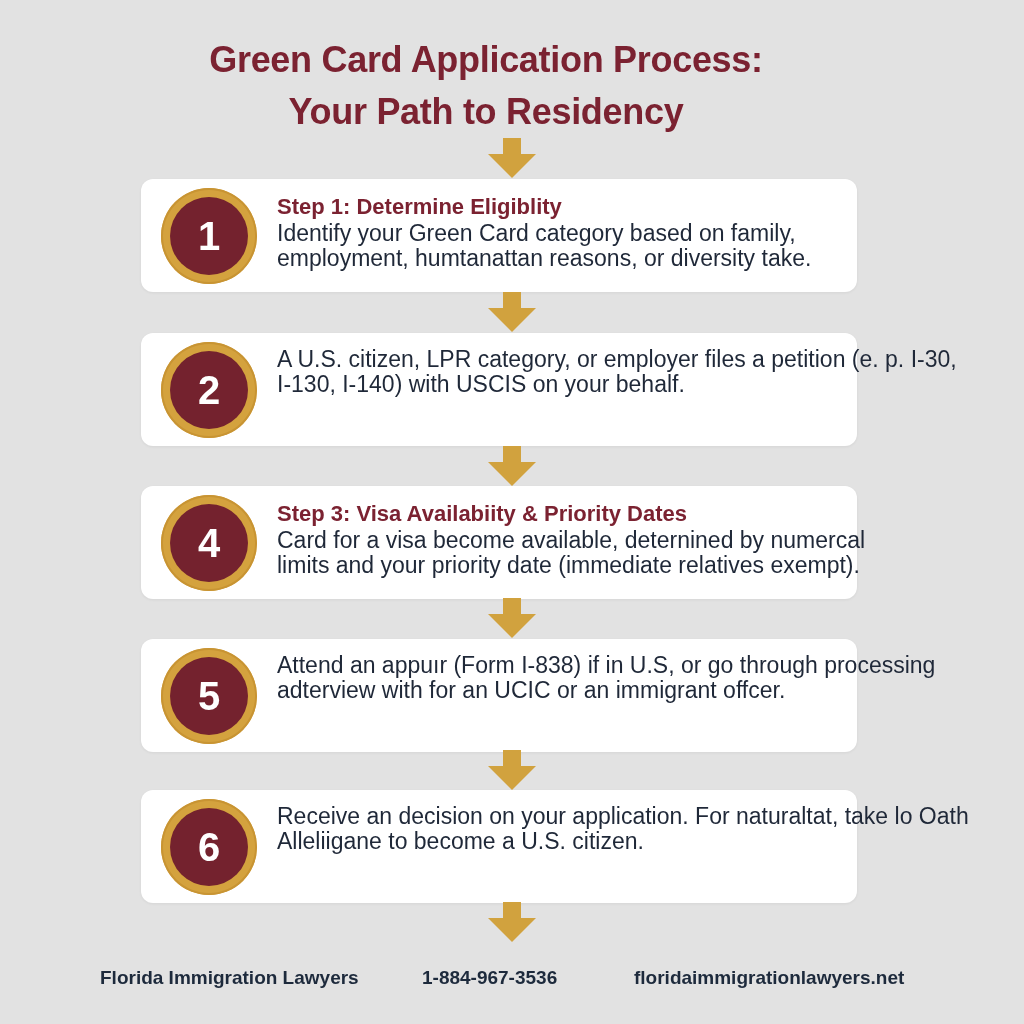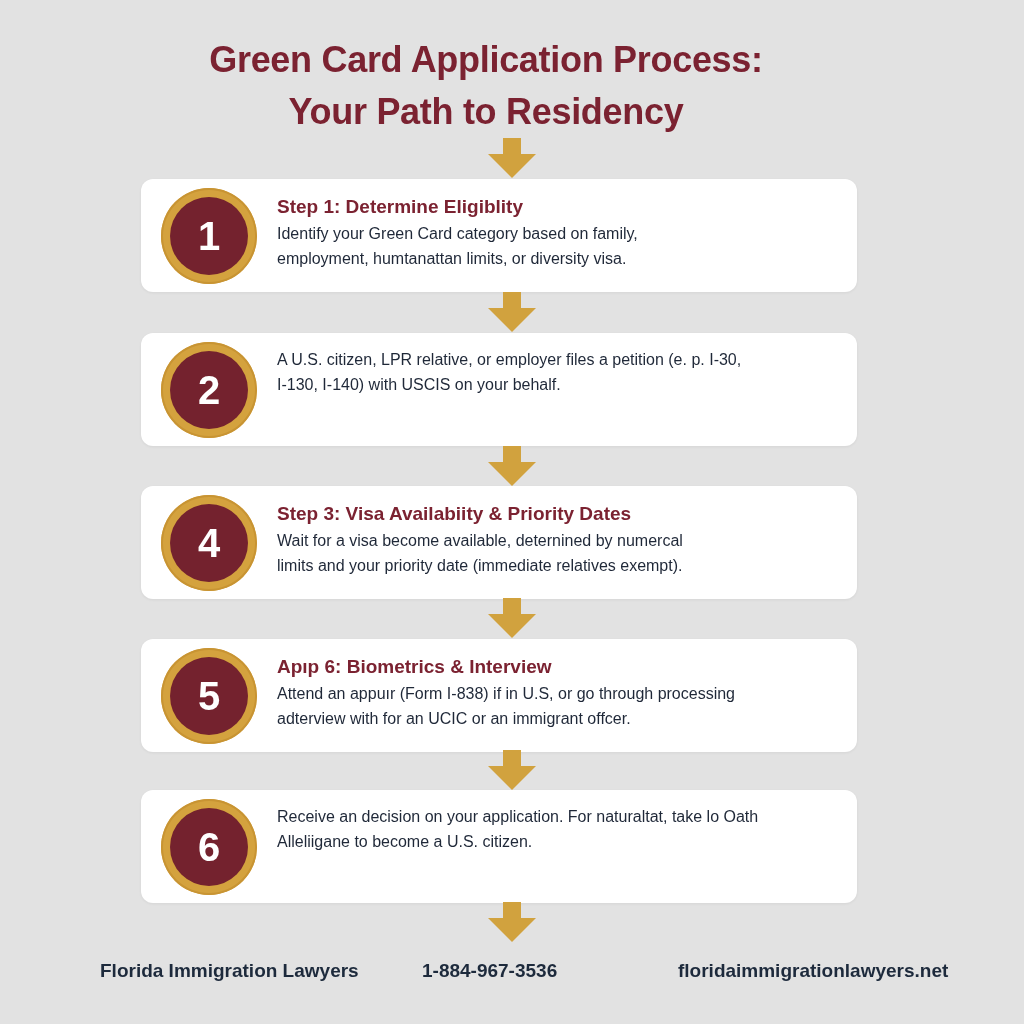--- a/index.html
+++ b/index.html
@@ -52,37 +52,37 @@
       line-height: 78px;
       text-align: center;
     }
     .step-text {
       position: absolute;
       left: 136px; top: 14px; right: 8px;
     }
     .step-title {
       color: #7b2231;
       font-weight: bold;
-      font-size: 19px;
+      font-size: 22px;
       line-height: 28px;
       white-space: nowrap;
     }
     .step-desc {
       color: #1f2838;
-      font-size: 16px;
+      font-size: 23px;
       line-height: 25px;
       white-space: nowrap;
     }
     .footer {
       position: absolute; top: 960px; left: 0; width: 1024px; height: 30px;
       color: #1d2a3c;
       font-weight: bold;
       font-size: 19px;
     }
-    .footer span { position: absolute; top: 0; white-space: nowrap; }
+    .footer span { position: absolute; top: 7px; white-space: nowrap; }
   </style>
 </head>
 <body>
 
 <div class="title">
   <div>Green Card Application Process:</div>
   <div>Your Path to Residency</div>
 </div>
 
 <div class="arrow" style="left:486px; top:138px;">
@@ -91,69 +91,68 @@
     </svg>
 </div>
 
 <div class="card" style="top:179px;">
   <div class="badge">
     <div class="badge-inner">1</div>
   </div>
   <div class="step-text">
     <div class="step-title">Step 1: Determine Eligiblity</div>
     <div class="step-desc">Identify your Green Card category based on family,</div>
-    <div class="step-desc">employment, humtanattan limits, or diversity visa.</div>
+    <div class="step-desc">employment, humtanattan reasons, or diversity take.</div>
   </div>
 </div>
 
 <div class="arrow" style="left:486px; top:292px;">
   <svg width="52" height="40" viewBox="0 0 52 40">
       <polygon points="17,0 35,0 35,16 50,16 26,40 2,16 17,16" fill="#d1a23e"></polygon>
     </svg>
 </div>
 
 <div class="card" style="top:333px;">
   <div class="badge">
     <div class="badge-inner">2</div>
   </div>
   <div class="step-text">
-    <div class="step-desc">A U.S. citizen, LPR relative, or employer files a petition (e. p. I-30,</div>
+    <div class="step-desc">A U.S. citizen, LPR category, or employer files a petition (e. p. I-30,</div>
     <div class="step-desc">I-130, I-140) with USCIS on your behalf.</div>
   </div>
 </div>
 
 <div class="arrow" style="left:486px; top:446px;">
   <svg width="52" height="40" viewBox="0 0 52 40">
       <polygon points="17,0 35,0 35,16 50,16 26,40 2,16 17,16" fill="#d1a23e"></polygon>
     </svg>
 </div>
 
 <div class="card" style="top:486px;">
   <div class="badge">
     <div class="badge-inner">4</div>
   </div>
   <div class="step-text">
     <div class="step-title">Step 3: Visa Availabiity &amp; Priority Dates</div>
-    <div class="step-desc">Wait for a visa become available, deternined by numercal</div>
+    <div class="step-desc">Card for a visa become available, deternined by numercal</div>
     <div class="step-desc">limits and your priority date (immediate relatives exempt).</div>
   </div>
 </div>
 
 <div class="arrow" style="left:486px; top:598px;">
   <svg width="52" height="40" viewBox="0 0 52 40">
       <polygon points="17,0 35,0 35,16 50,16 26,40 2,16 17,16" fill="#d1a23e"></polygon>
     </svg>
 </div>
 
 <div class="card" style="top:639px;">
   <div class="badge">
     <div class="badge-inner">5</div>
   </div>
   <div class="step-text">
-    <div class="step-title">Apıp 6: Biometrics &amp; Interview</div>
     <div class="step-desc">Attend an appuır (Form I-838) if in U.S, or go through processing</div>
     <div class="step-desc">adterview with for an UCIC or an immigrant offcer.</div>
   </div>
 </div>
 
 <div class="arrow" style="left:486px; top:750px;">
   <svg width="52" height="40" viewBox="0 0 52 40">
       <polygon points="17,0 35,0 35,16 50,16 26,40 2,16 17,16" fill="#d1a23e"></polygon>
     </svg>
 </div>
@@ -170,14 +169,14 @@
 
 <div class="arrow" style="left:486px; top:902px;">
   <svg width="52" height="40" viewBox="0 0 52 40">
       <polygon points="17,0 35,0 35,16 50,16 26,40 2,16 17,16" fill="#d1a23e"></polygon>
     </svg>
 </div>
 
 <div class="footer">
   <span style="left:100px;">Florida Immigration Lawyers</span>
   <span style="left:422px;">1-884-967-3536</span>
-  <span style="left:634px;margin-left:44px;">floridaimmigrationlawyers.net</span>
+  <span style="left:634px;">floridaimmigrationlawyers.net</span>
 </div>
 
 </body></html>

